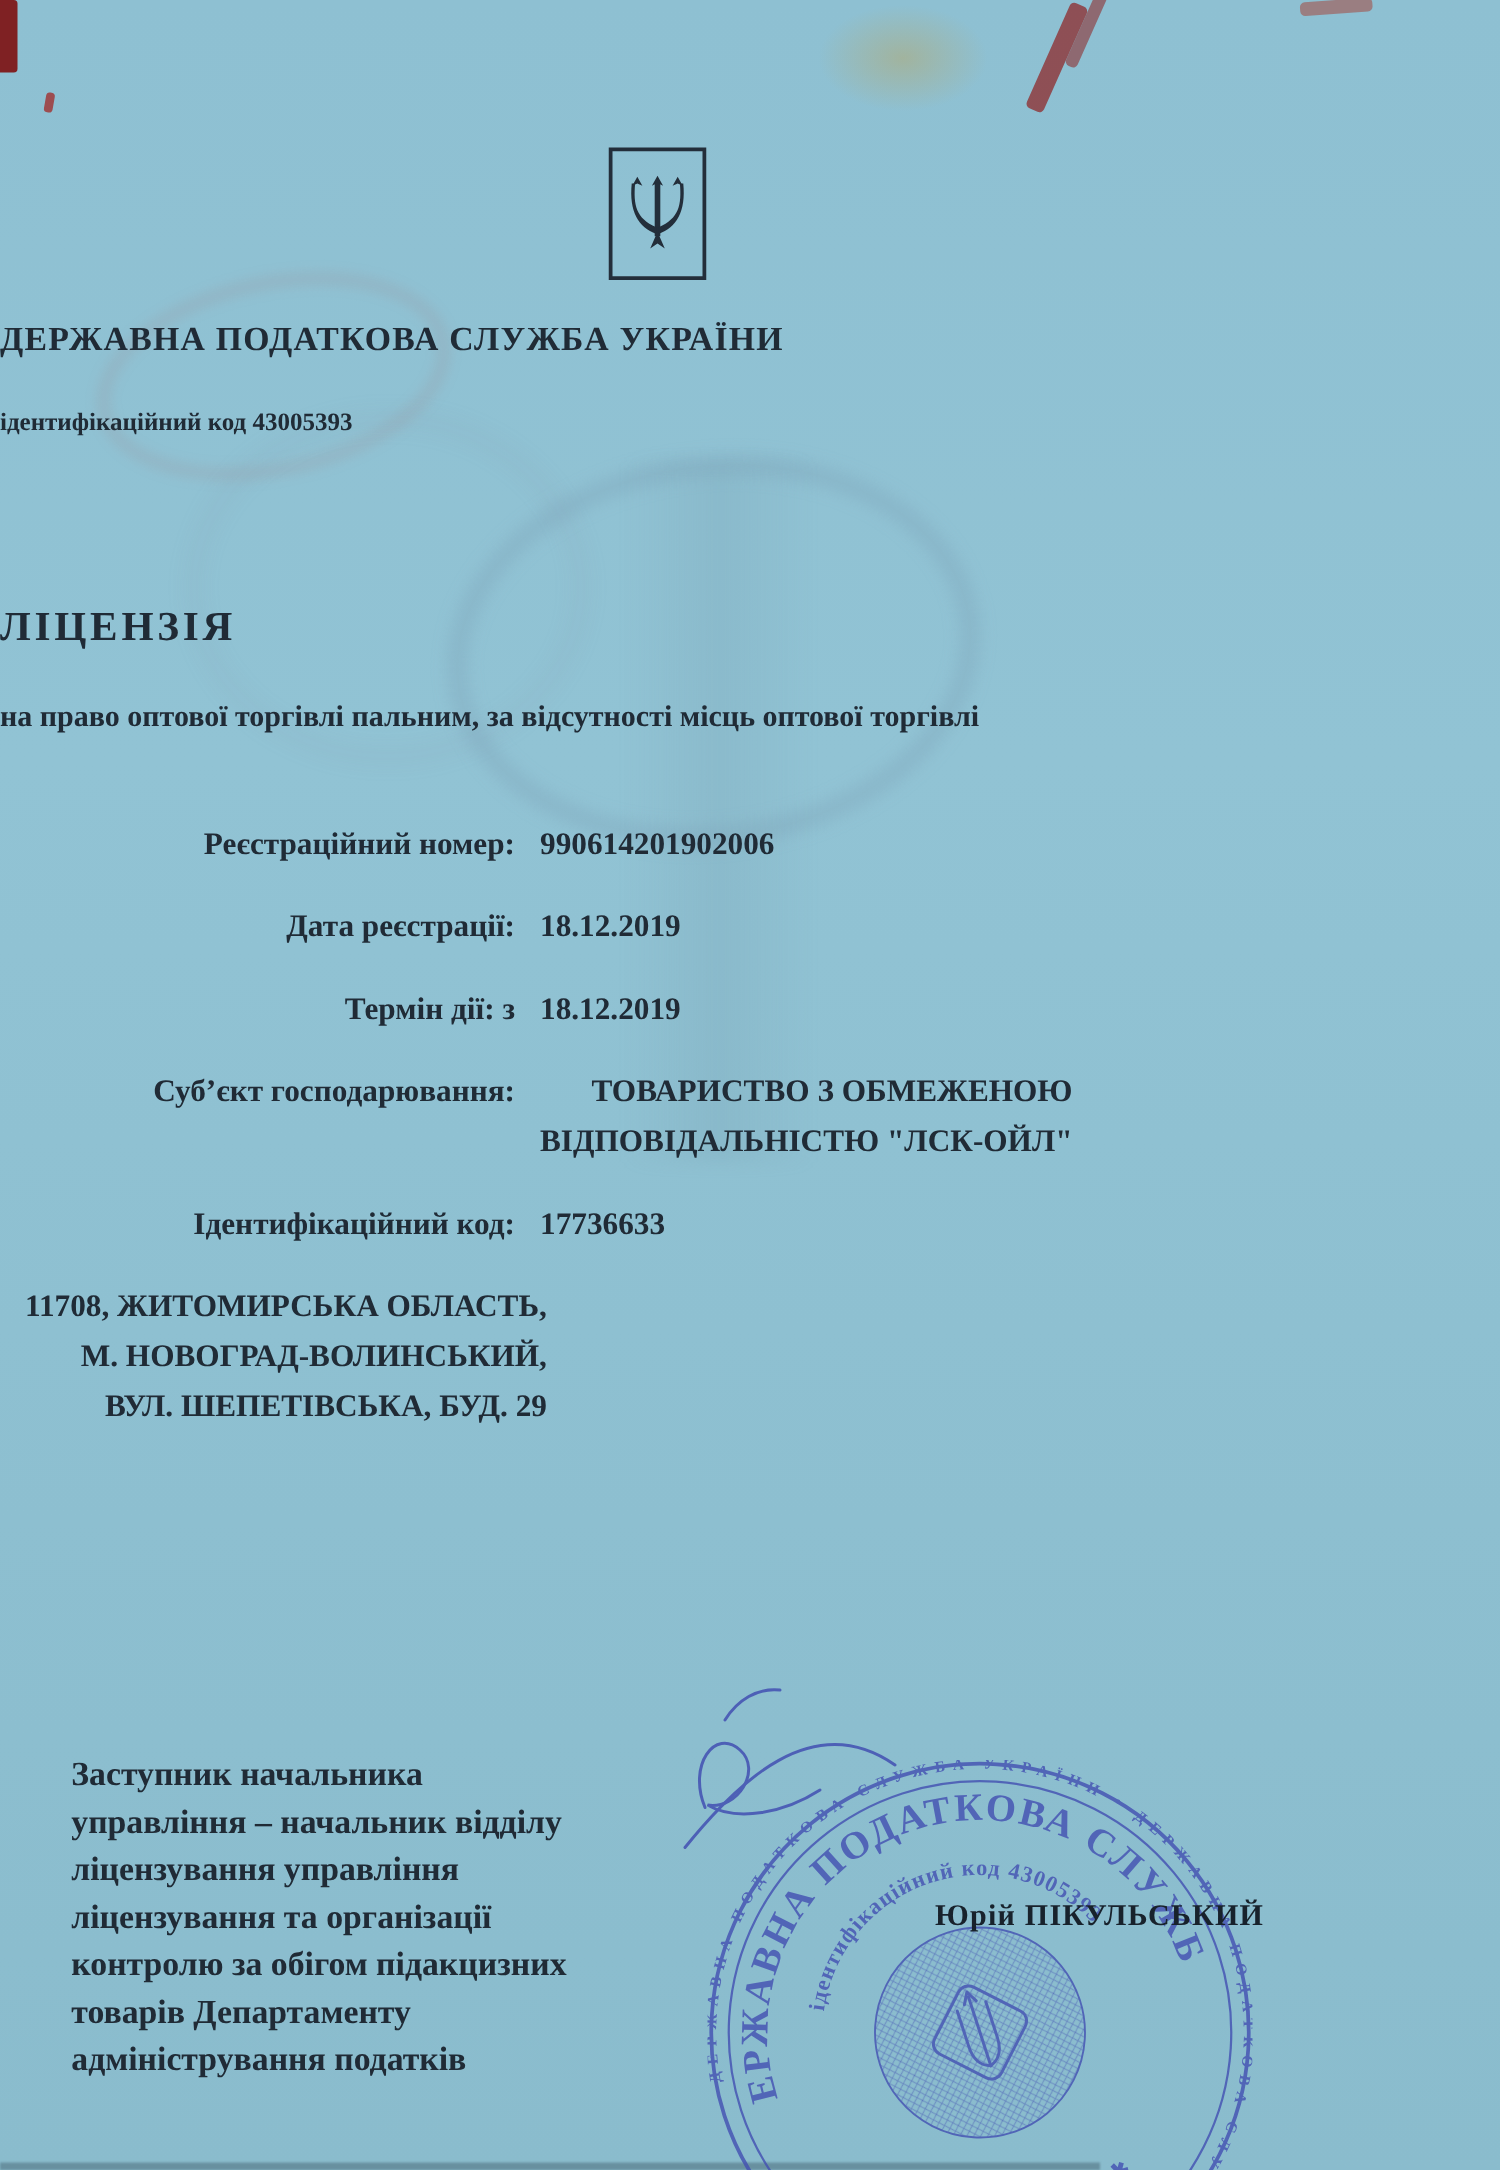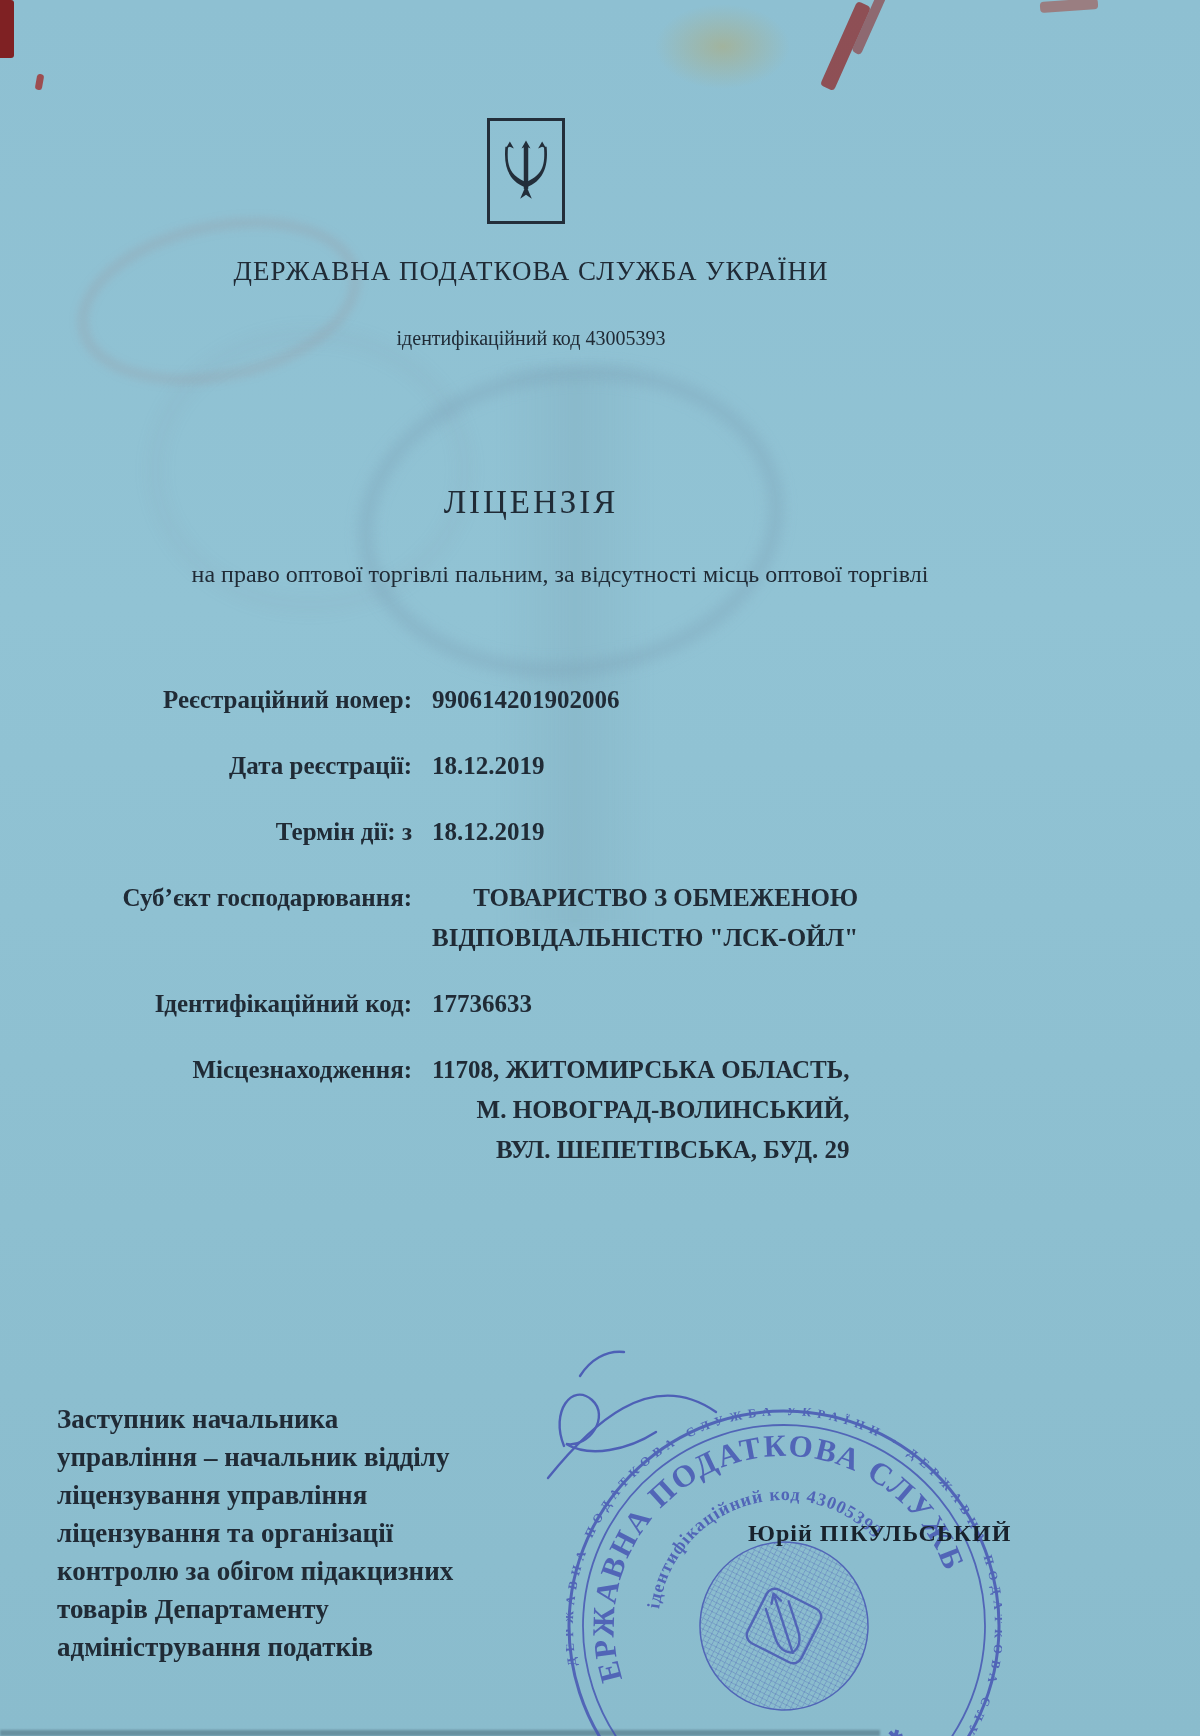--- a/index.html
+++ b/index.html
@@ -25,27 +25,27 @@
   .wm-circle-left2{left:150px;top:330px;width:300px;height:260px;border:10px solid rgba(130,140,160,.10);border-radius:50%;filter:blur(8px);}
   .wm-streak{left:500px;top:370px;width:150px;height:560px;background:linear-gradient(90deg,rgba(118,158,176,0),rgba(118,158,176,.22),rgba(118,158,176,0));filter:blur(6px);}
   .bottom-edge{left:0;top:1730px;width:880px;height:6px;background:rgba(40,62,74,.35);filter:blur(1px);}
   
   .emblem-box{
     position:absolute;left:487px;top:118px;width:78px;height:106px;
     border:3px solid #232e3a;box-sizing:border-box;
     display:flex;align-items:center;justify-content:center;
   }
   
-  .ccol{position:absolute;left:0;width:1062px;text-align:center;font-weight:normal;}
+  .ccol{position:absolute;left:0;width:1062px;text-align:left;font-weight:bold;}
   .org-name{top:256px;font-size:27px;letter-spacing:1px;}
   .code-line{top:327px;font-size:20px;}
   .license-title{top:484px;font-size:33px;letter-spacing:3px;}
   .license-subtitle{top:561px;font-size:24px;width:1120px;}
   
-  .fields{position:absolute;left:0;top:680px;width:1156px;}
+  .fields{position:absolute;left:0;top:656px;width:1156px;}
   .field-row{display:flex;margin-bottom:26px;font-size:25px;font-weight:bold;line-height:40px;}
   .field-label{width:412px;flex:none;text-align:right;}
   .field-value{margin-left:20px;text-align:right;}
   
   .signer-position{position:absolute;left:57px;top:1400px;width:490px;font-size:27px;font-weight:bold;line-height:38px;z-index:5;}
   .signer-name{position:absolute;left:748px;top:1520px;font-size:24px;font-weight:bold;letter-spacing:1px;z-index:6;color:#18222c;}
   .stamp-svg{position:absolute;left:566px;top:1408px;width:436px;height:436px;opacity:.8;z-index:3;}
   .sig-svg{position:absolute;left:520px;top:1316px;width:230px;height:180px;z-index:4;opacity:.85;}
 </style>
 </head>
@@ -111,21 +111,20 @@
           <div>ВІДПОВІДАЛЬНІСТЮ "ЛСК-ОЙЛ"</div>
         </div>
       </div>
       <div class="field-row">
         <div class="field-label">Ідентифікаційний код:</div>
         <div class="field-value">
           <div>17736633</div>
         </div>
       </div>
       <div class="field-row">
-        <div class="field-label">Місцезнаходження:</div>
         <div class="field-value">
           <div>11708, ЖИТОМИРСЬКА ОБЛАСТЬ,</div>
           <div>М. НОВОГРАД-ВОЛИНСЬКИЙ,</div>
           <div>ВУЛ. ШЕПЕТІВСЬКА, БУД. 29</div>
         </div>
       </div>
     </div>
 
   <div class="signer-position">
       <div>Заступник начальника</div>

